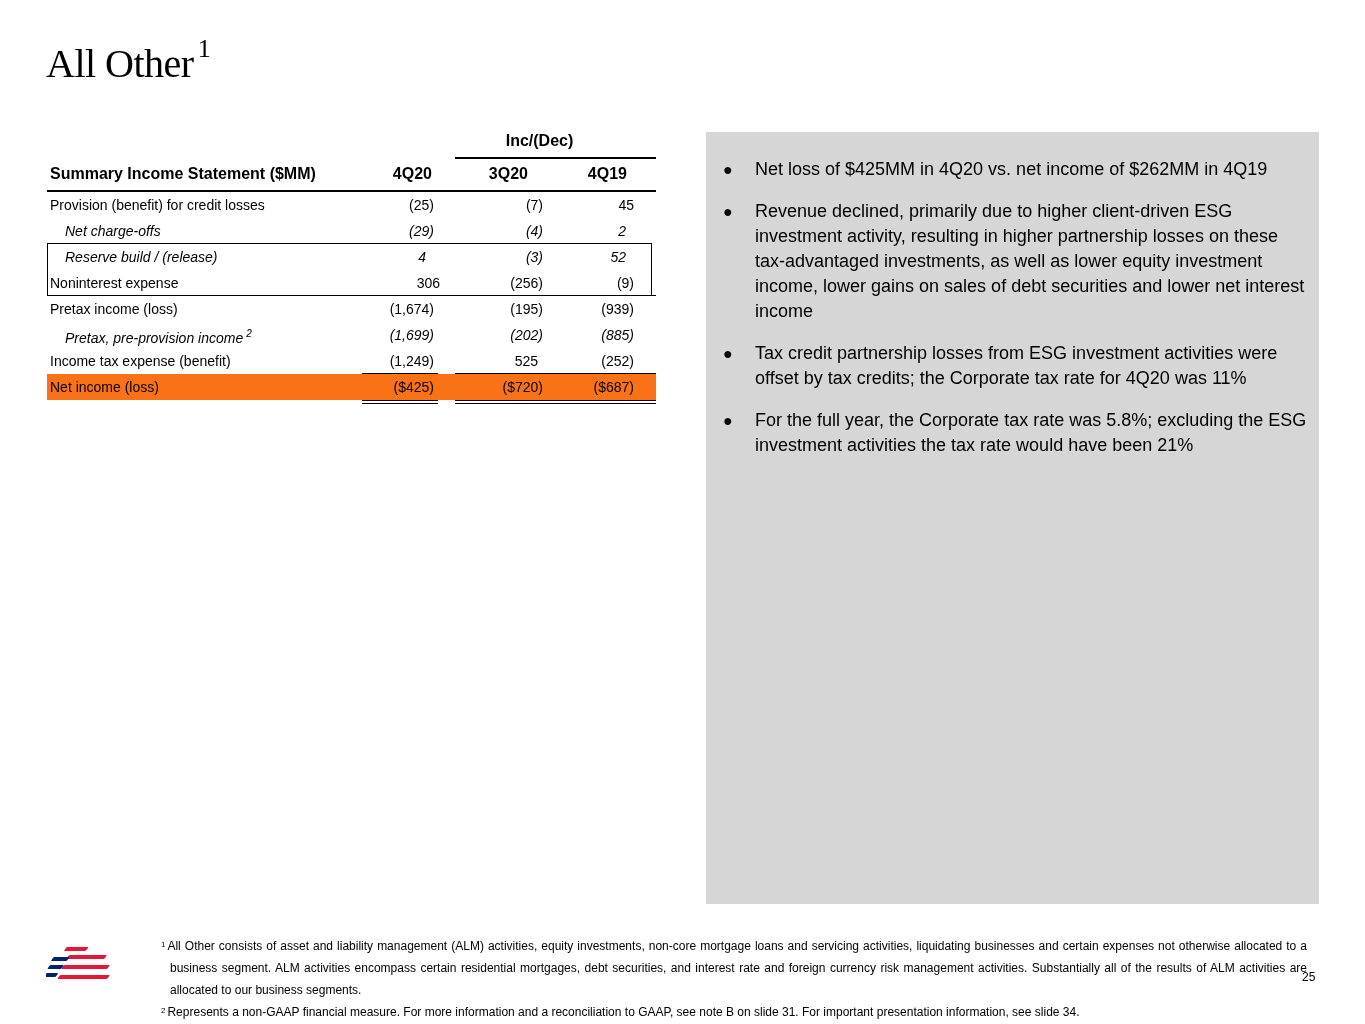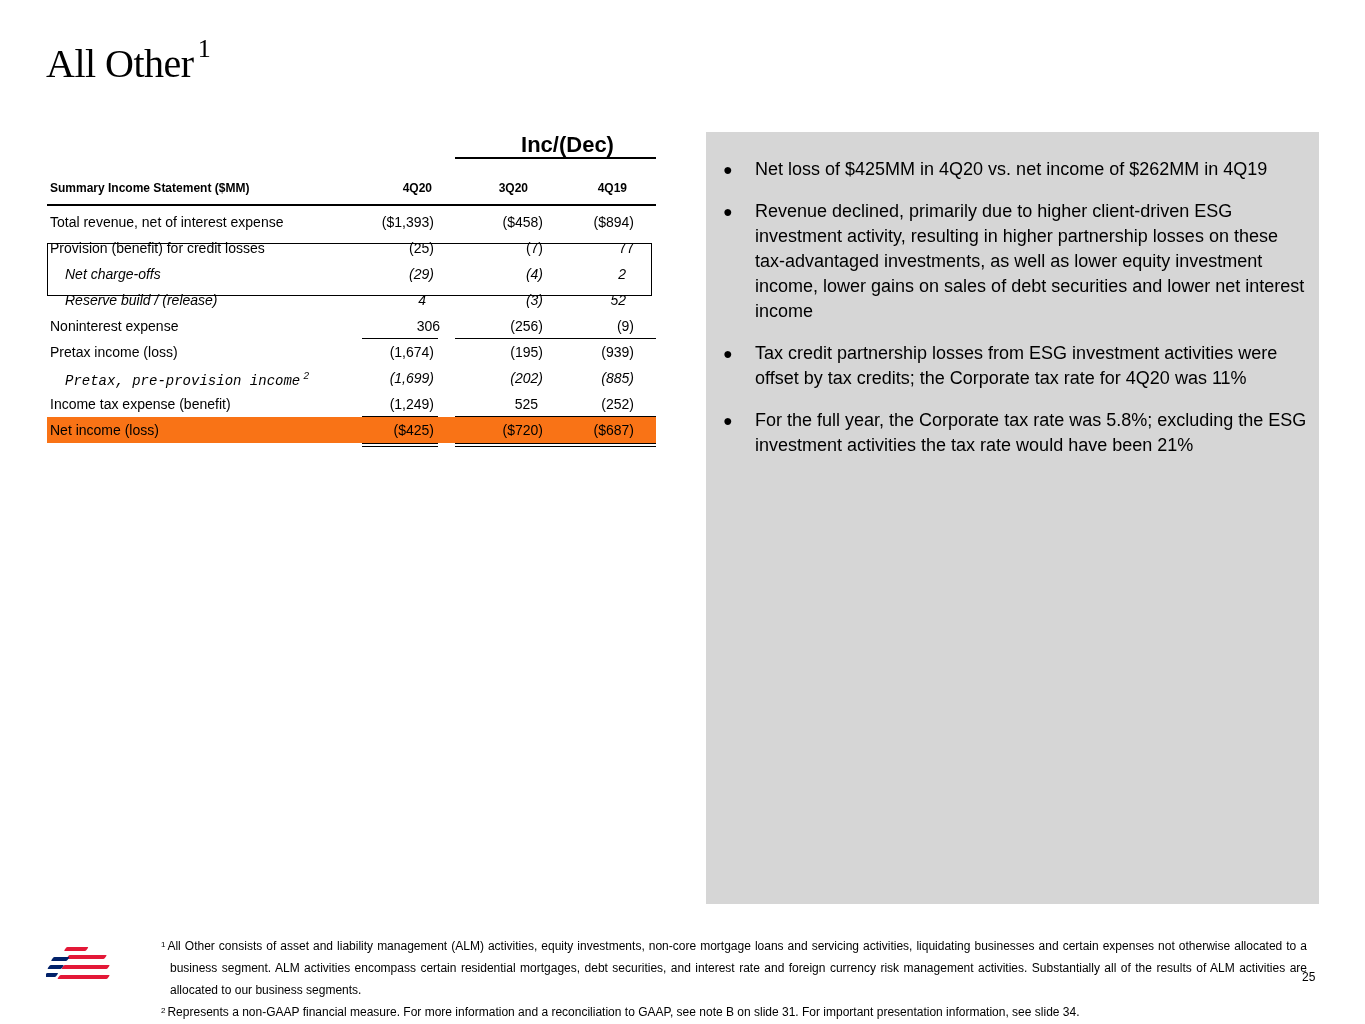--- a/index.html
+++ b/index.html
@@ -17,23 +17,23 @@
     .tbl { position: absolute; left: 47px; top: 130px; width: 609px; font-size: 14px; }
     .row { position: relative; height: 26px; }
     .cell { position: absolute; top: 0; line-height: 26px; white-space: nowrap; }
     .lbl { left: 3px; }
     .ind { left: 18px; font-style: italic; }
     .c1 { right: 222px; text-align: right; }
     .c2 { right: 113px; text-align: right; }
     .c3 { right: 22px; text-align: right; }
     .italic { font-style: italic; }
     .group-head { height: 28px; }
-    .group-label { position: absolute; left: 420px; width: 201px; text-align: center; top: 2px; font-weight: bold; font-size: 22px; }
+    .group-label { position: absolute; left: 392px; width: 201px; text-align: center; top: 2px; font-weight: bold; font-size: 16px; }
     .group-line { position: absolute; left: 408px; width: 201px; top: 27px; border-top: 2px solid #000; }
-    .hdr { height: 32px; border-bottom: 2px solid #000; font-weight: bold; font-size: 12px; margin-top: 14px; }
+    .hdr { height: 32px; border-bottom: 2px solid #000; font-weight: bold; font-size: 16px; }
     .hdr .cell { line-height: 32px; }
     .hdr .c1 { right: 224px; }
     .hdr .c2 { right: 128px; }
     .hdr .c3 { right: 29px; }
     .box { position: absolute; left: 0; width: 603px; top: 113px; height: 51px; border: 1.5px solid #000; pointer-events: none; }
     .uline1 { position: absolute; left: 315px; width: 76px; border-top: 1.5px solid #000; }
     .uline2 { position: absolute; left: 408px; width: 201px; border-top: 1.5px solid #000; }
     .dline { border-top: 1.5px solid #000; border-bottom: 1.5px solid #000; height: 2px; }
     .net { background: #f97316; }
     .sup-note { font-size: 10px; position: relative; top: -6px; margin-left: 3px; }
@@ -66,31 +66,25 @@
     <div class="group-label">Inc/(Dec)</div>
     <div class="group-line"></div>
   </div>
   <div class="row hdr">
     <span class="cell lbl">Summary Income Statement ($MM)</span>
     <span class="cell c1">4Q20</span>
     <span class="cell c2">3Q20</span>
     <span class="cell c3">4Q19</span>
   </div>
 
-  <div class="row" style="margin-top:3px;">
-    <span class="cell lbl">Total revenue, net of interest expense</span>
-    <span class="cell c1">($1,393)</span>
-    <span class="cell c2">($458)</span>
-    <span class="cell c3">($894)</span>
-  </div>
   <div class="row">
     <span class="cell lbl">Provision (benefit) for credit losses</span>
     <span class="cell c1">(25)</span>
     <span class="cell c2">(7)</span>
-    <span class="cell c3">77</span>
+    <span class="cell c3">45</span>
   </div>
   <div class="row">
     <span class="cell ind">Net charge-offs</span>
     <span class="cell c1 italic">(29)</span>
     <span class="cell c2 italic">(4)</span>
     <span class="cell c3 italic" style="right:30px;">2</span>
   </div>
   <div class="row">
     <span class="cell ind">Reserve build / (release)</span>
     <span class="cell c1 italic" style="right:230px;">4</span>
@@ -105,21 +99,21 @@
     <div class="uline1" style="top:25px;"></div>
     <div class="uline2" style="top:25px;"></div>
   </div>
   <div class="row">
     <span class="cell lbl">Pretax income (loss)</span>
     <span class="cell c1">(1,674)</span>
     <span class="cell c2">(195)</span>
     <span class="cell c3">(939)</span>
   </div>
   <div class="row">
-    <span class="cell ind" style="top:3px;font-family:Liberation Mono, monospace;"><span>Pretax, pre-provision income</span><span class="sup-note">2</span></span>
+    <span class="cell ind" style="top:3px;"><span>Pretax, pre-provision income</span><span class="sup-note">2</span></span>
     <span class="cell c1 italic">(1,699)</span>
     <span class="cell c2 italic">(202)</span>
     <span class="cell c3 italic">(885)</span>
   </div>
   <div class="row">
     <span class="cell lbl">Income tax expense (benefit)</span>
     <span class="cell c1">(1,249)</span>
     <span class="cell c2" style="right:118px;">525</span>
     <span class="cell c3">(252)</span>
     <div class="uline1" style="top:25px;"></div>

